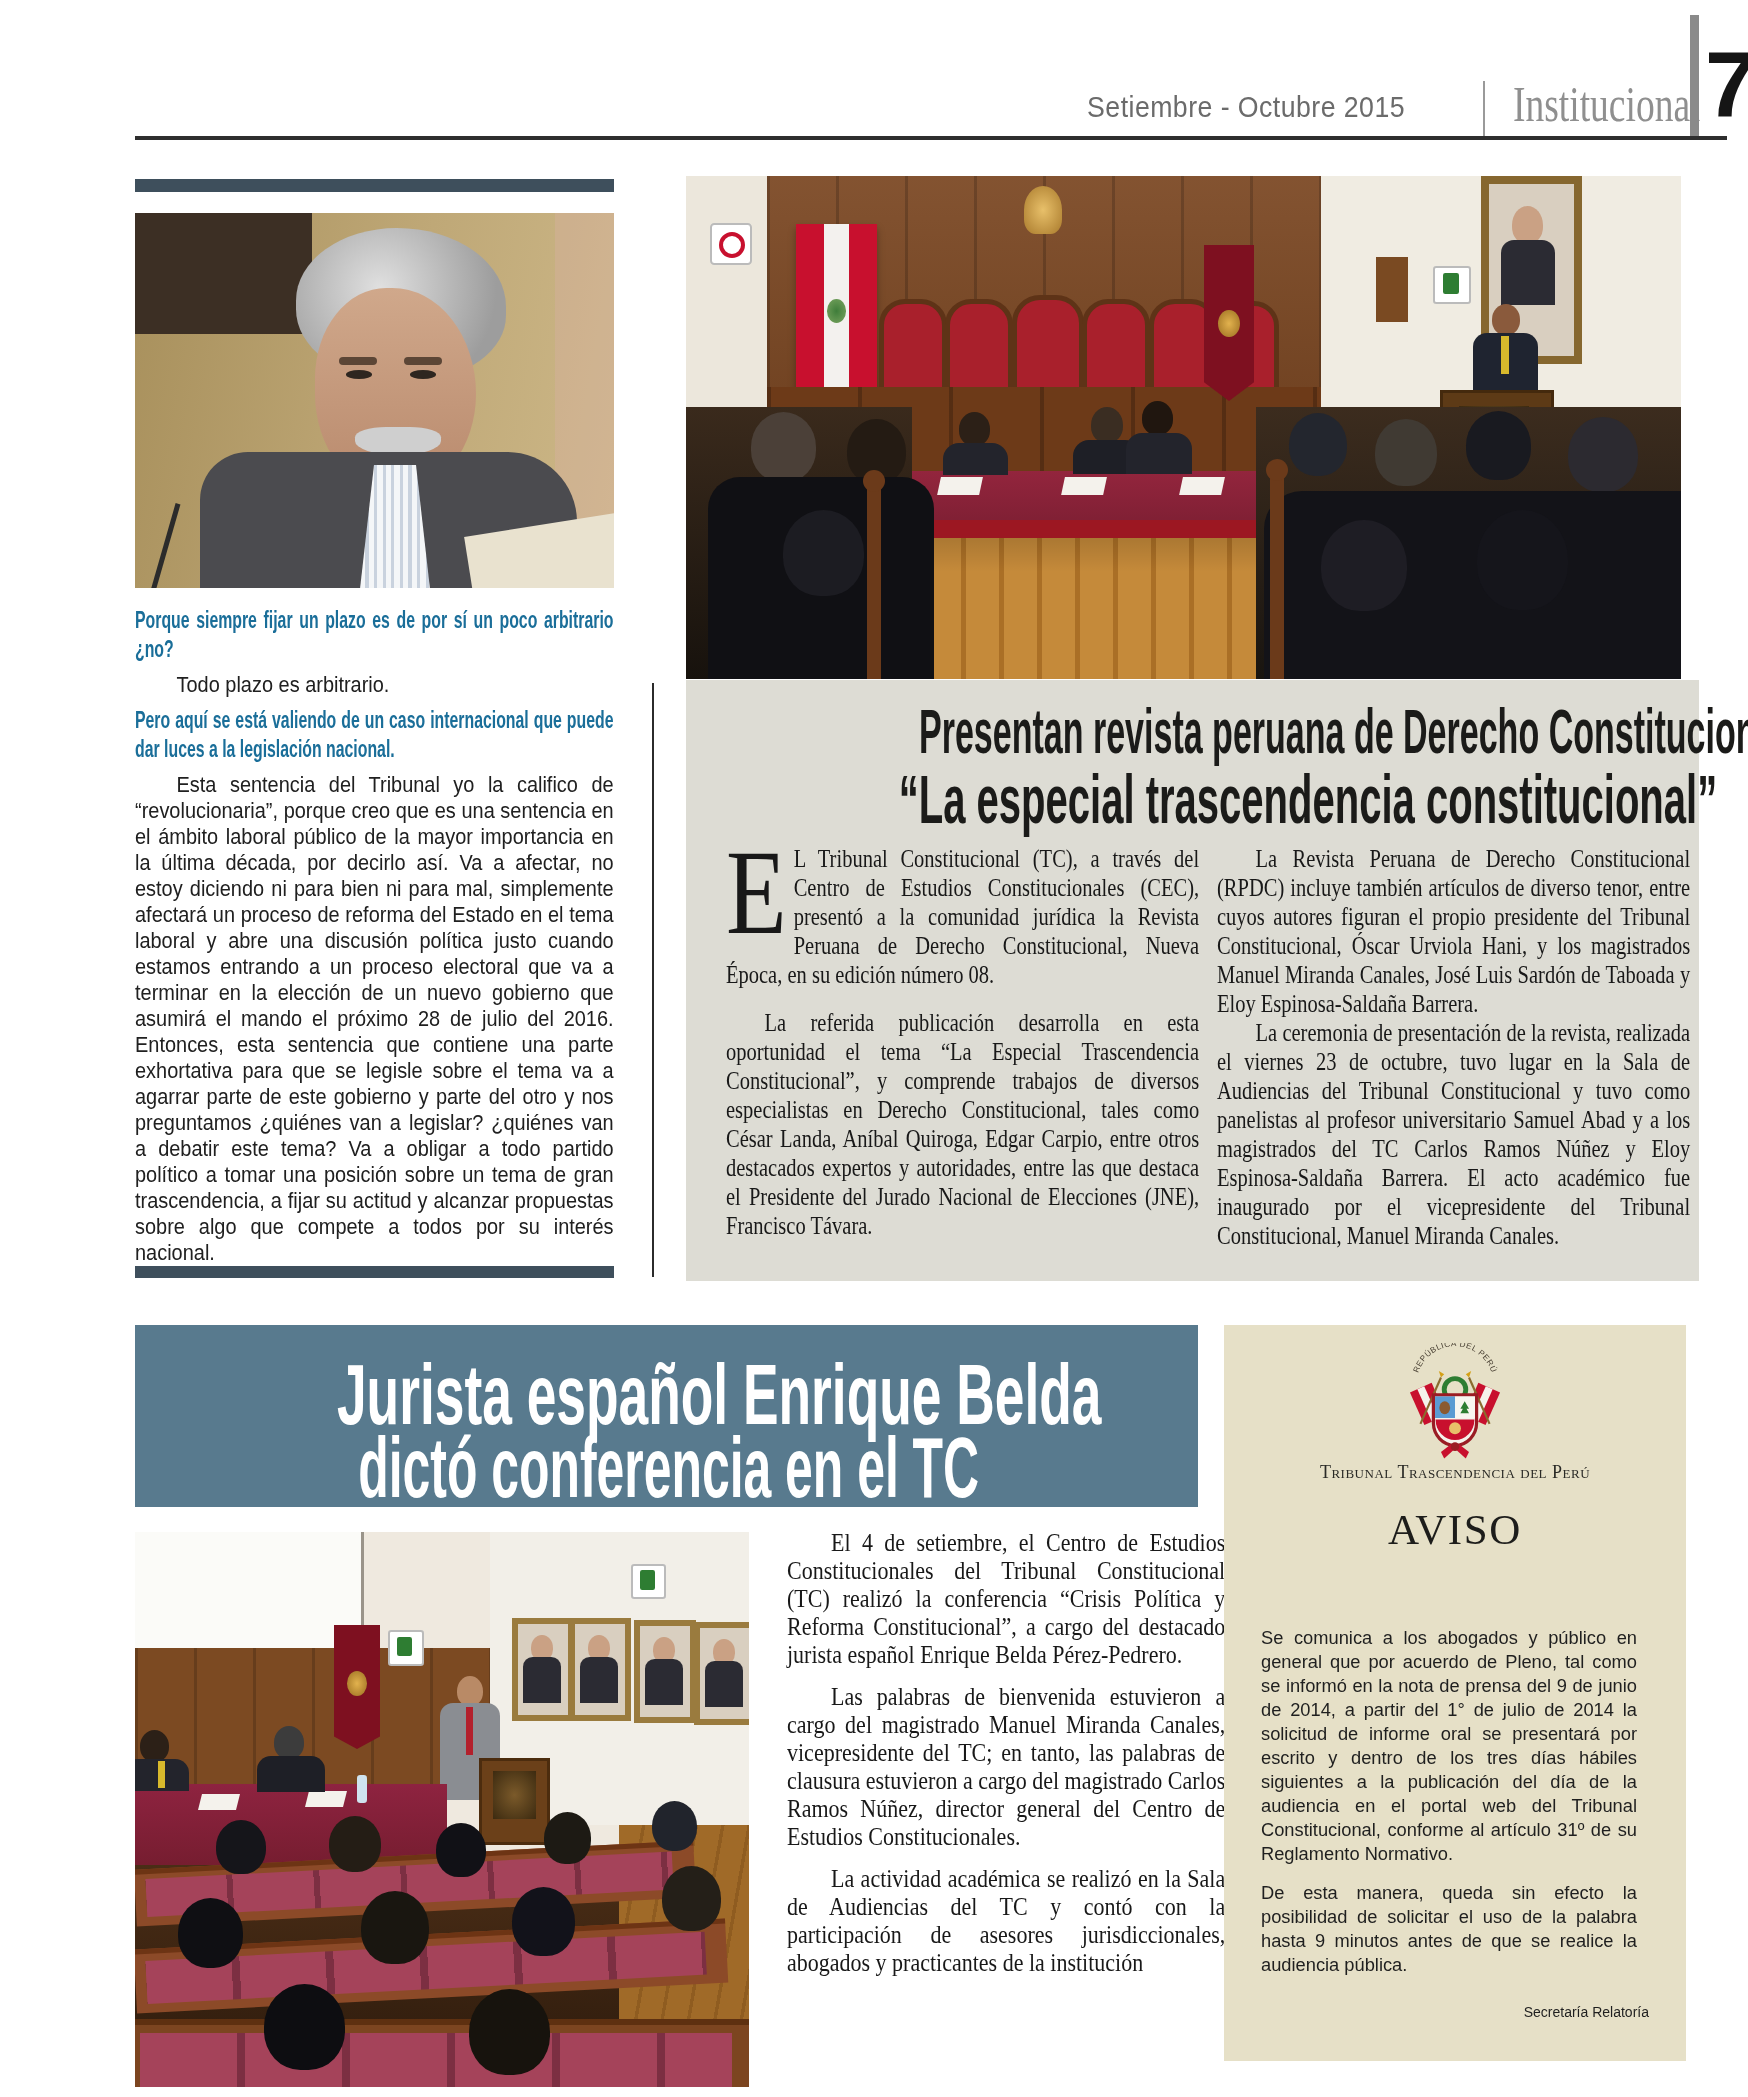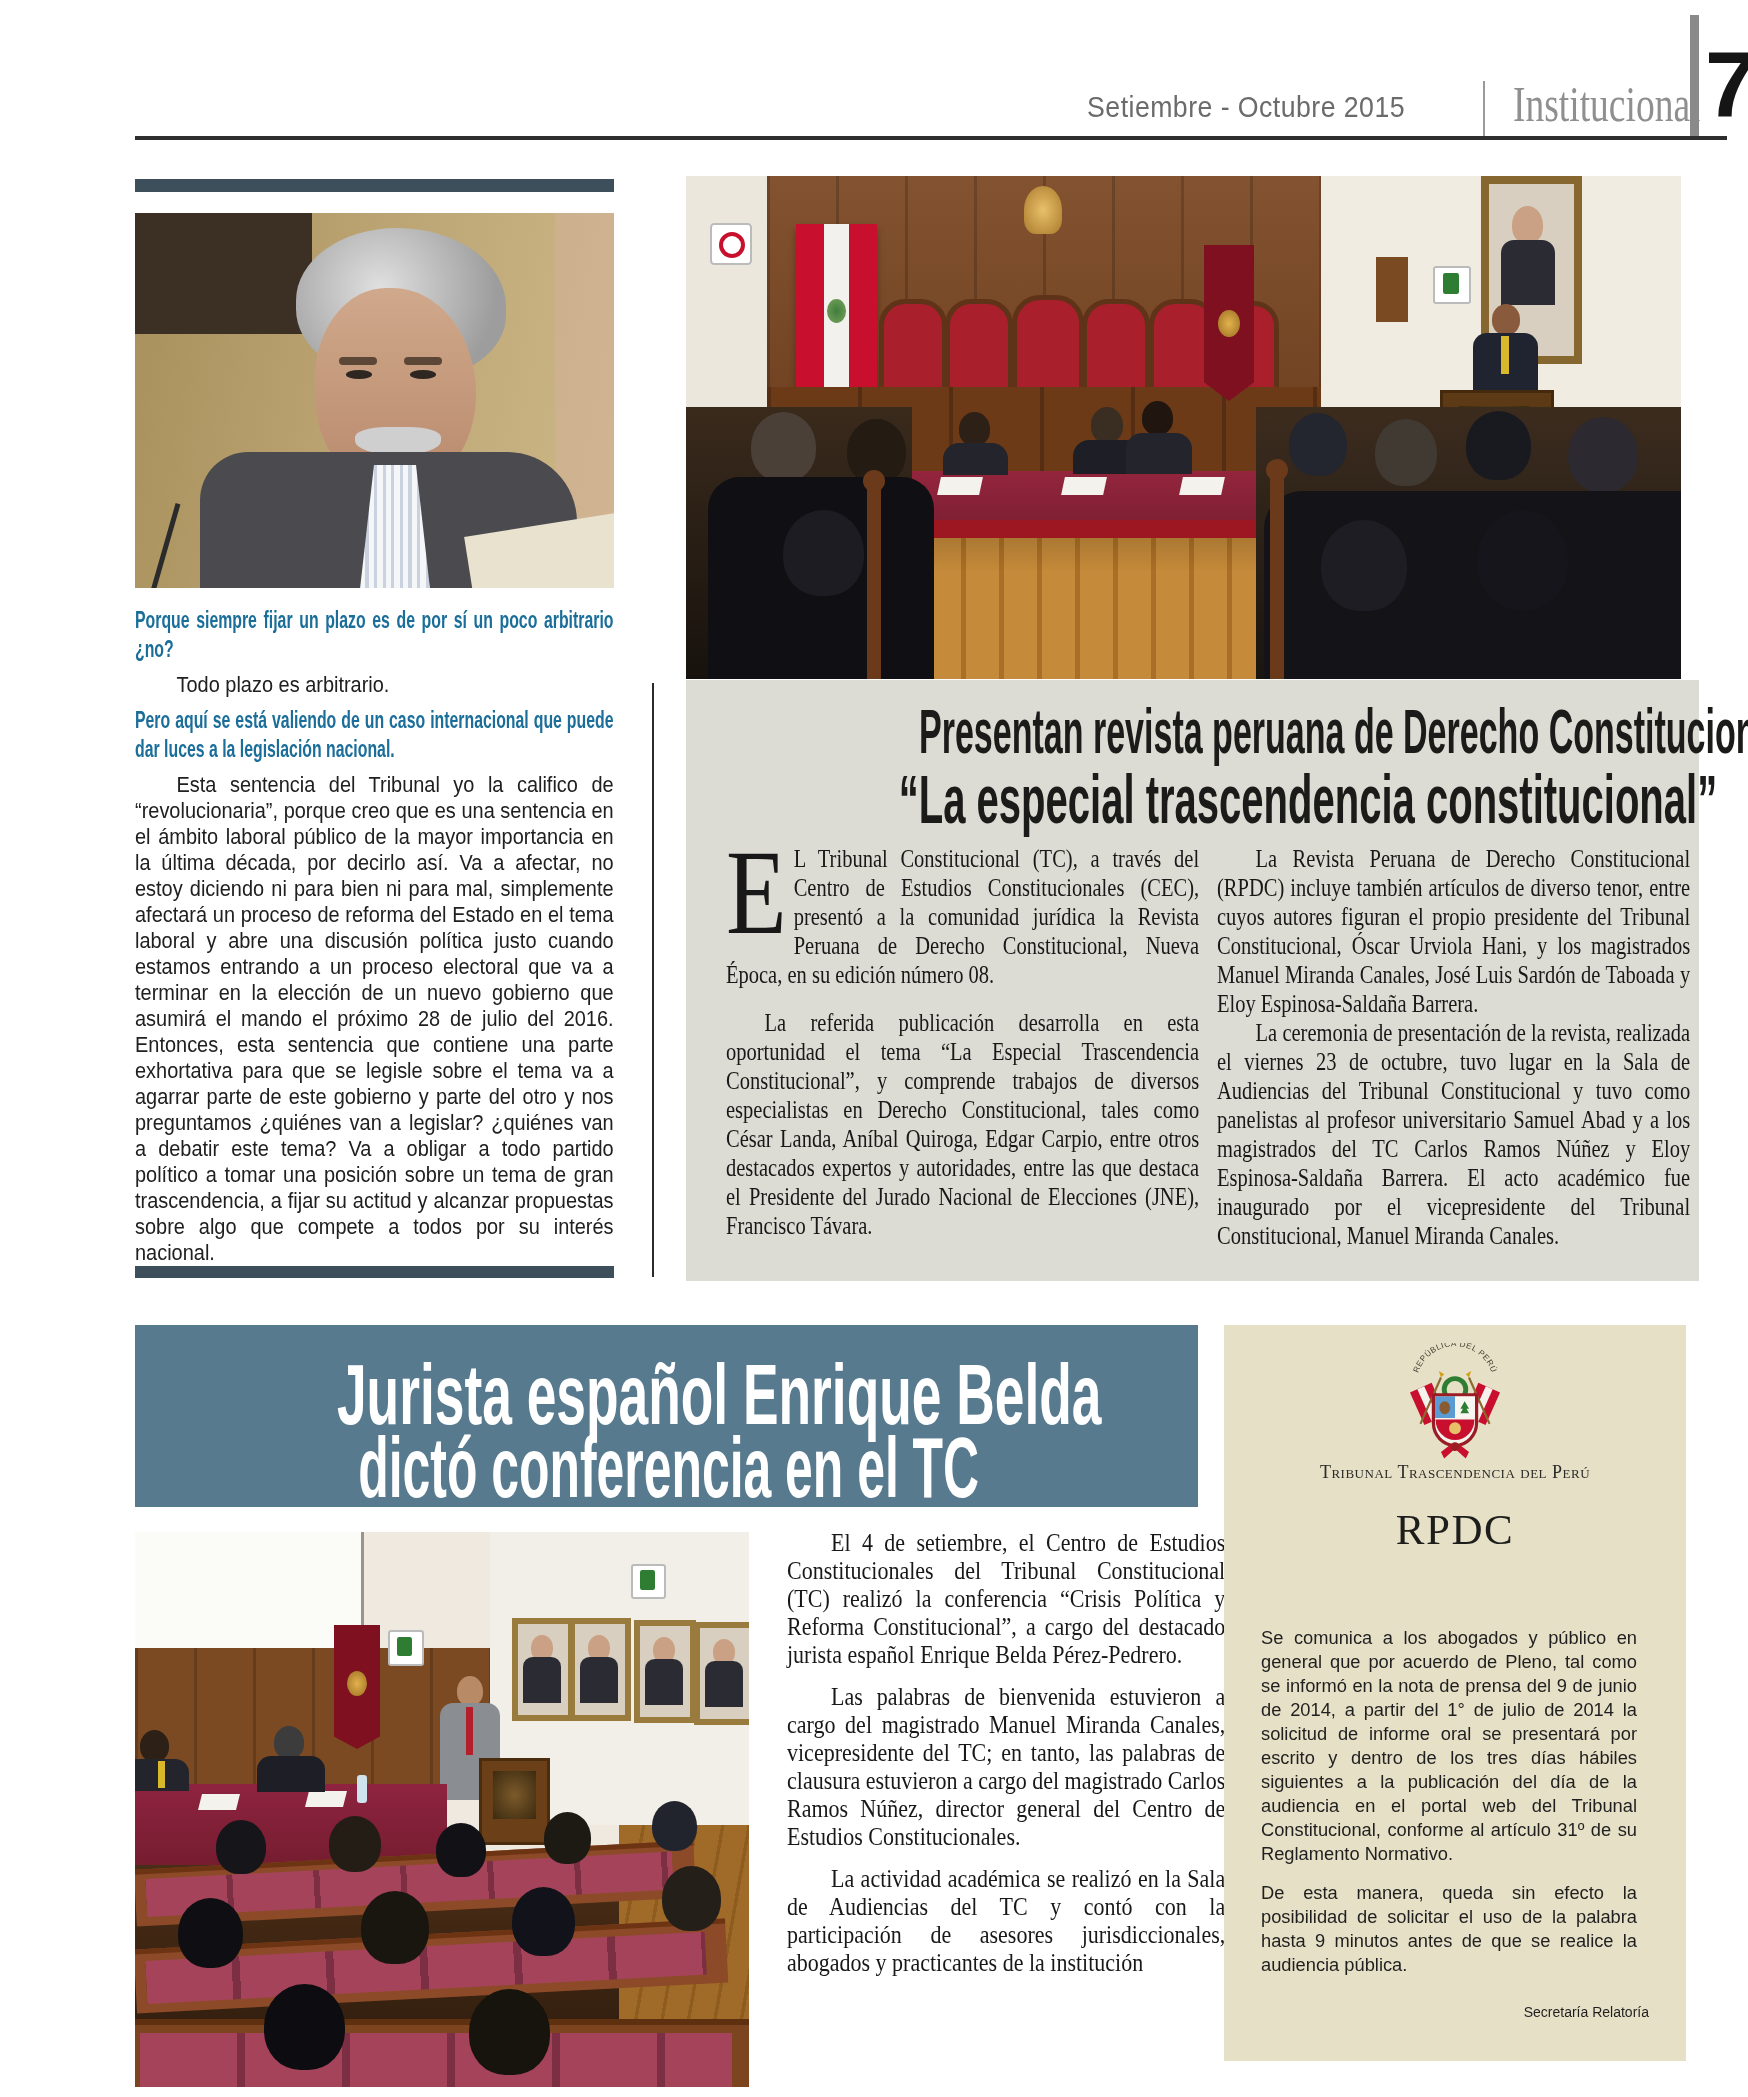--- a/index.html
+++ b/index.html
@@ -304,21 +304,21 @@
           <circle cx="100" cy="158" r="11" fill="#e8c06a"></circle>
         </g>
         <g>
           <polygon points="100,196 80,214 74,202 92,188" fill="#c8102e"></polygon>
           <polygon points="100,196 120,214 126,202 108,188" fill="#c8102e"></polygon>
           <circle cx="100" cy="192" r="8" fill="#9a1c24"></circle>
         </g>
       </svg>
     </div>
     <div class="abs norg" style="left:0;top:137px;width:100%;">Tribunal Trascendencia del Perú</div>
-    <div class="abs ntitle" style="left:0;top:181px;width:100%;">RPDC</div>
+    <div class="abs ntitle" style="left:0;top:181px;width:100%;">AVISO</div>
     <div class="abs nbody" style="left:37px;top:301px;width:388px;">
       <p>Se comunica a los abogados y público en general que por acuerdo de Pleno, tal como se informó en la nota de prensa del 9 de junio de 2014, a partir del 1° de julio de 2014 la solicitud de informe oral se presentará por escrito y dentro de los tres días hábiles siguientes a la publicación del día de la audiencia en el portal web del Tribunal Constitucional, conforme al artículo 31º de su Reglamento Normativo.</p>
       <p>De esta manera, queda sin efecto la posibilidad de solicitar el uso de la palabra hasta 9 minutos antes de que se realice la audiencia pública.</p>
     </div>
     <div class="abs nsig" style="left:37px;top:679px;width:388px;">Secretaría Relatoría</div>
   </div>
 
 </div>
 
 

